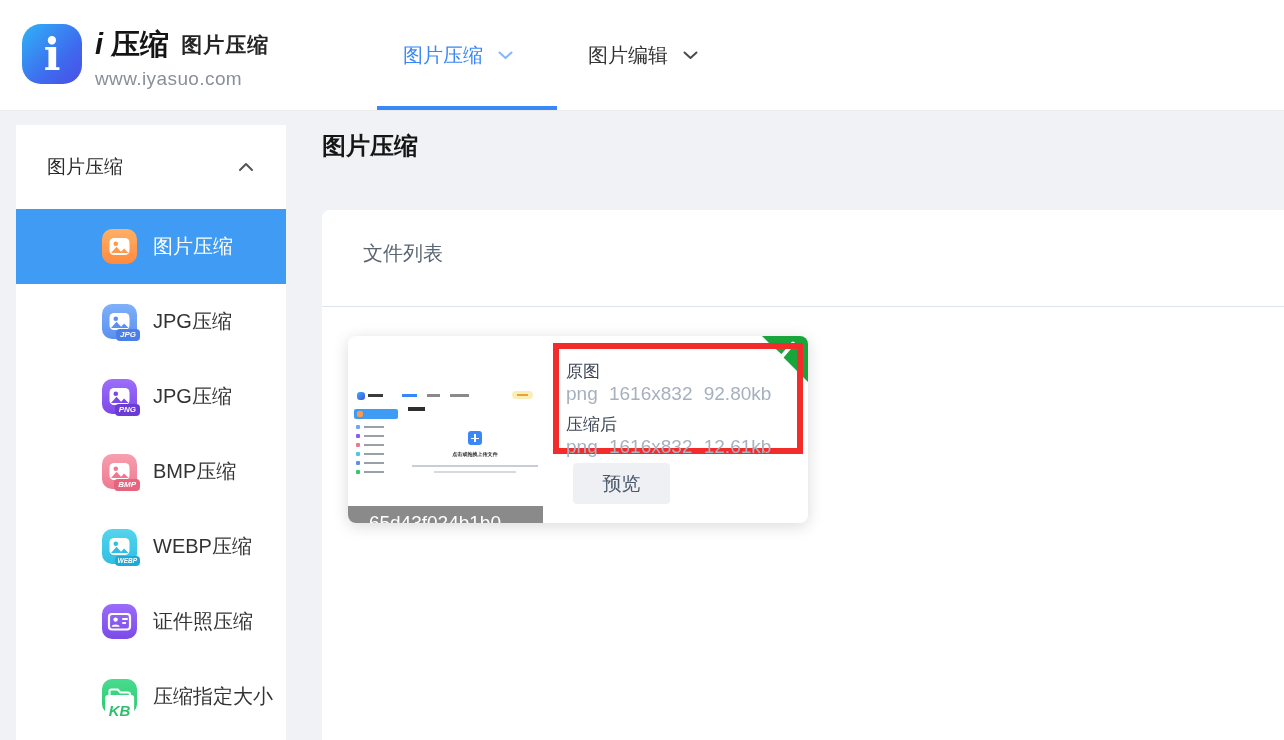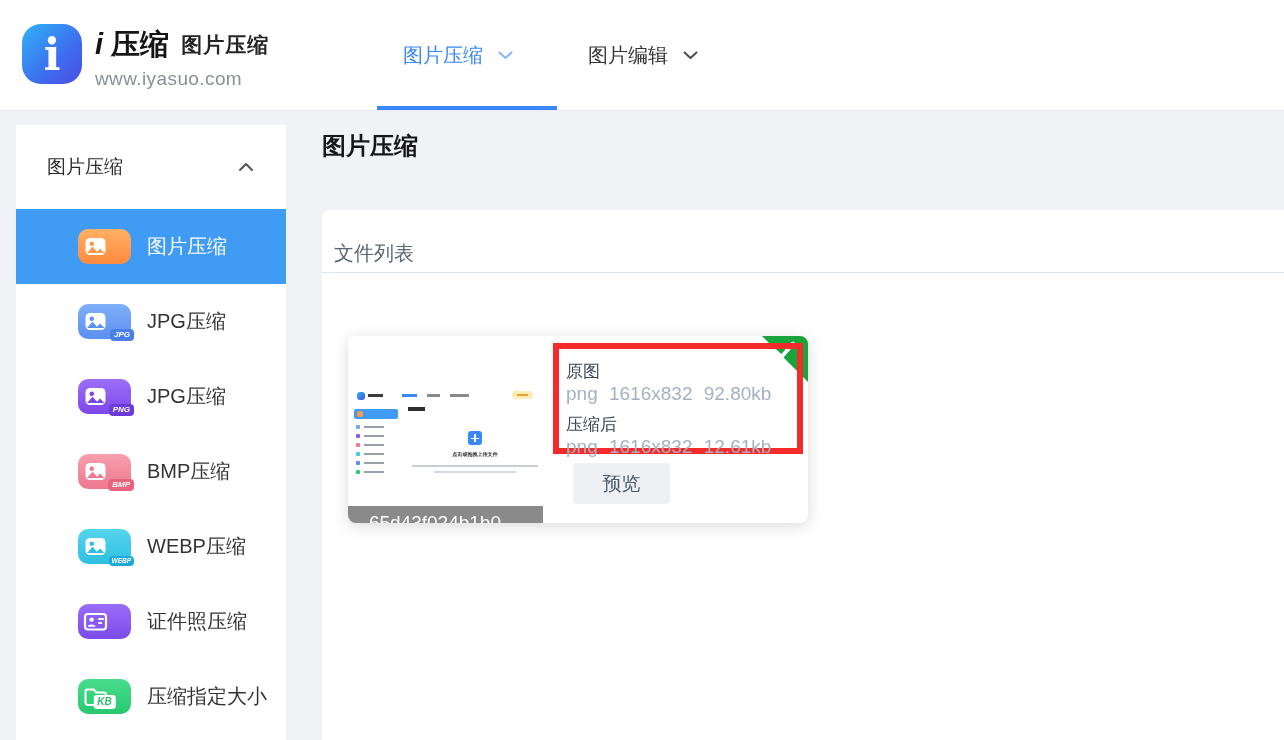--- a/index.html
+++ b/index.html
@@ -28,39 +28,39 @@
   .nav-underline { position:absolute; left:377px; bottom:0; width:180px; height:4px; background:#3A87F7; }
 
   
   .sidebar { position:absolute; left:16px; top:125px; width:270px; height:615px; background:#fff; }
   .side-header { height:84px; display:flex; align-items:center; justify-content:space-between;
                  padding:0 32px 0 31px; font-size:19px; color:#2a2a2a; cursor:pointer; }
   .side-header .chev { color:#555; display:flex; }
   .side-item { height:75px; display:flex; align-items:center; padding-left:62px; gap:16px;
                font-size:20px; color:#333; cursor:pointer; }
   .side-item.active { background:#3F9BF3; color:#fff; }
-  .s-icon { position:relative; width:53px; height:35px; border-radius:10px; flex-shrink:0; }
+  .s-icon { position:relative; width:35px; height:35px; border-radius:10px; flex-shrink:0;margin-left:24px; }
   .ic-orange { background:linear-gradient(180deg,#FFB066,#FF8A3D); }
   .ic-blue   { background:linear-gradient(180deg,#7FB0F9,#5B8FF0); }
   .ic-purple { background:linear-gradient(180deg,#9D6FFA,#7C47EA); }
   .ic-pink   { background:linear-gradient(180deg,#F79FAE,#EF7890); }
   .ic-cyan   { background:linear-gradient(180deg,#55D4ED,#2FBFE2); }
   .ic-violet { background:linear-gradient(180deg,#9A6CFA,#7C4BE8); }
   .ic-green  { background:linear-gradient(180deg,#4ADB8E,#27C96F); }
   .s-badge { position:absolute; right:-3px; bottom:-2px; color:#fff; font-size:8px; font-weight:bold;
              padding:2px 4px; border-radius:4px; line-height:1; }
   .bdg-blue { background:#4A7FE8; } .bdg-purple { background:#6B3BD6; }
   .bdg-pink { background:#E7647F; } .bdg-cyan { background:#1FA9D6; font-size:6.5px; padding:2px 3px; }
   .kb-pill { position:absolute; left:50%; top:16px; transform:translateX(-50%); background:#fff; color:#2FBE6E;
-             font-size:10px; font-weight:bold; padding:2px 4px; border-radius:3px; line-height:1; }
+             font-size:15px; font-weight:bold; padding:8px 4px; border-radius:3px; line-height:1; }
 
   
   .page-title { position:absolute; left:322px; top:130px; font-size:24px; font-weight:bold; color:#161616; }
   .panel { position:absolute; left:322px; top:210px; width:962px; height:530px; background:#fff; border-top-left-radius:8px; }
-  .panel-header { height:63px; line-height:87px; padding-left:12px; font-size:20px; color:#5A6673;
+  .panel-header { height:97px; line-height:87px; padding-left:41px; font-size:20px; color:#5A6673;
                   border-bottom:1px solid #DDE4EC; }
 
   .file-card { position:absolute; left:26px; top:126px; width:460px; height:187px; background:#fff;
                border-radius:8px; box-shadow:0 3px 16px rgba(0,0,0,0.15); overflow:hidden; }
   .thumb { position:absolute; left:0; top:16px; width:195px; height:187px; background:#fff; }
   .thumb-name { position:absolute; left:0; bottom:0; width:195px; height:33px; background:#8a8a8a;
                 color:#fff; font-size:19px; display:flex; align-items:center; justify-content:center;
                 border-bottom-left-radius:8px; }
 
   .corner-badge { position:absolute; right:0; top:0; width:46px; height:46px; z-index:1; }

